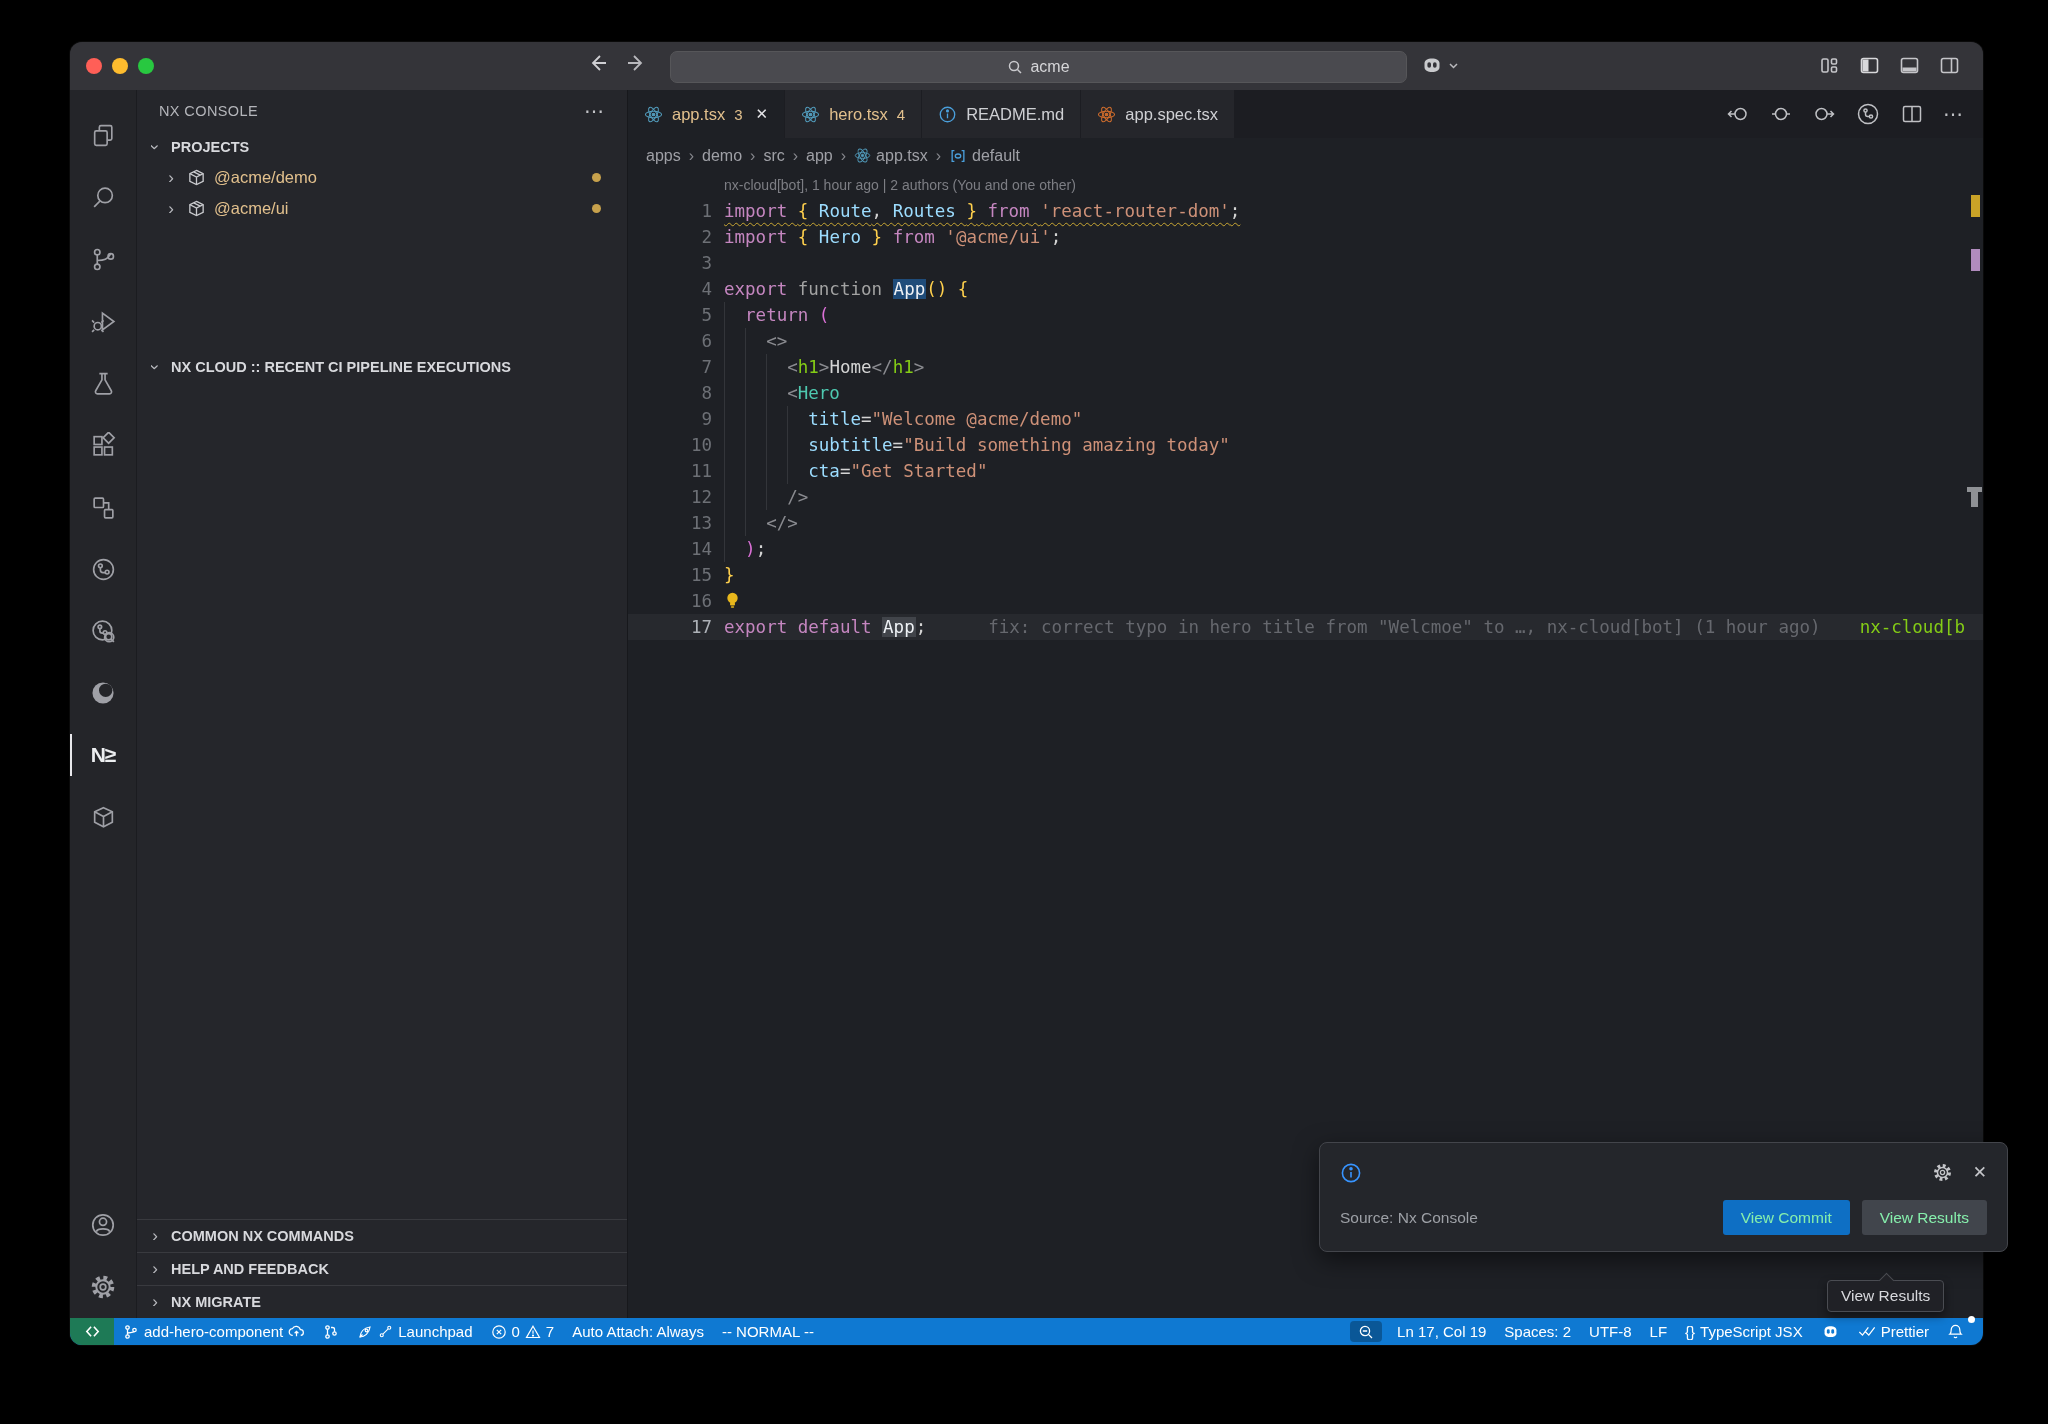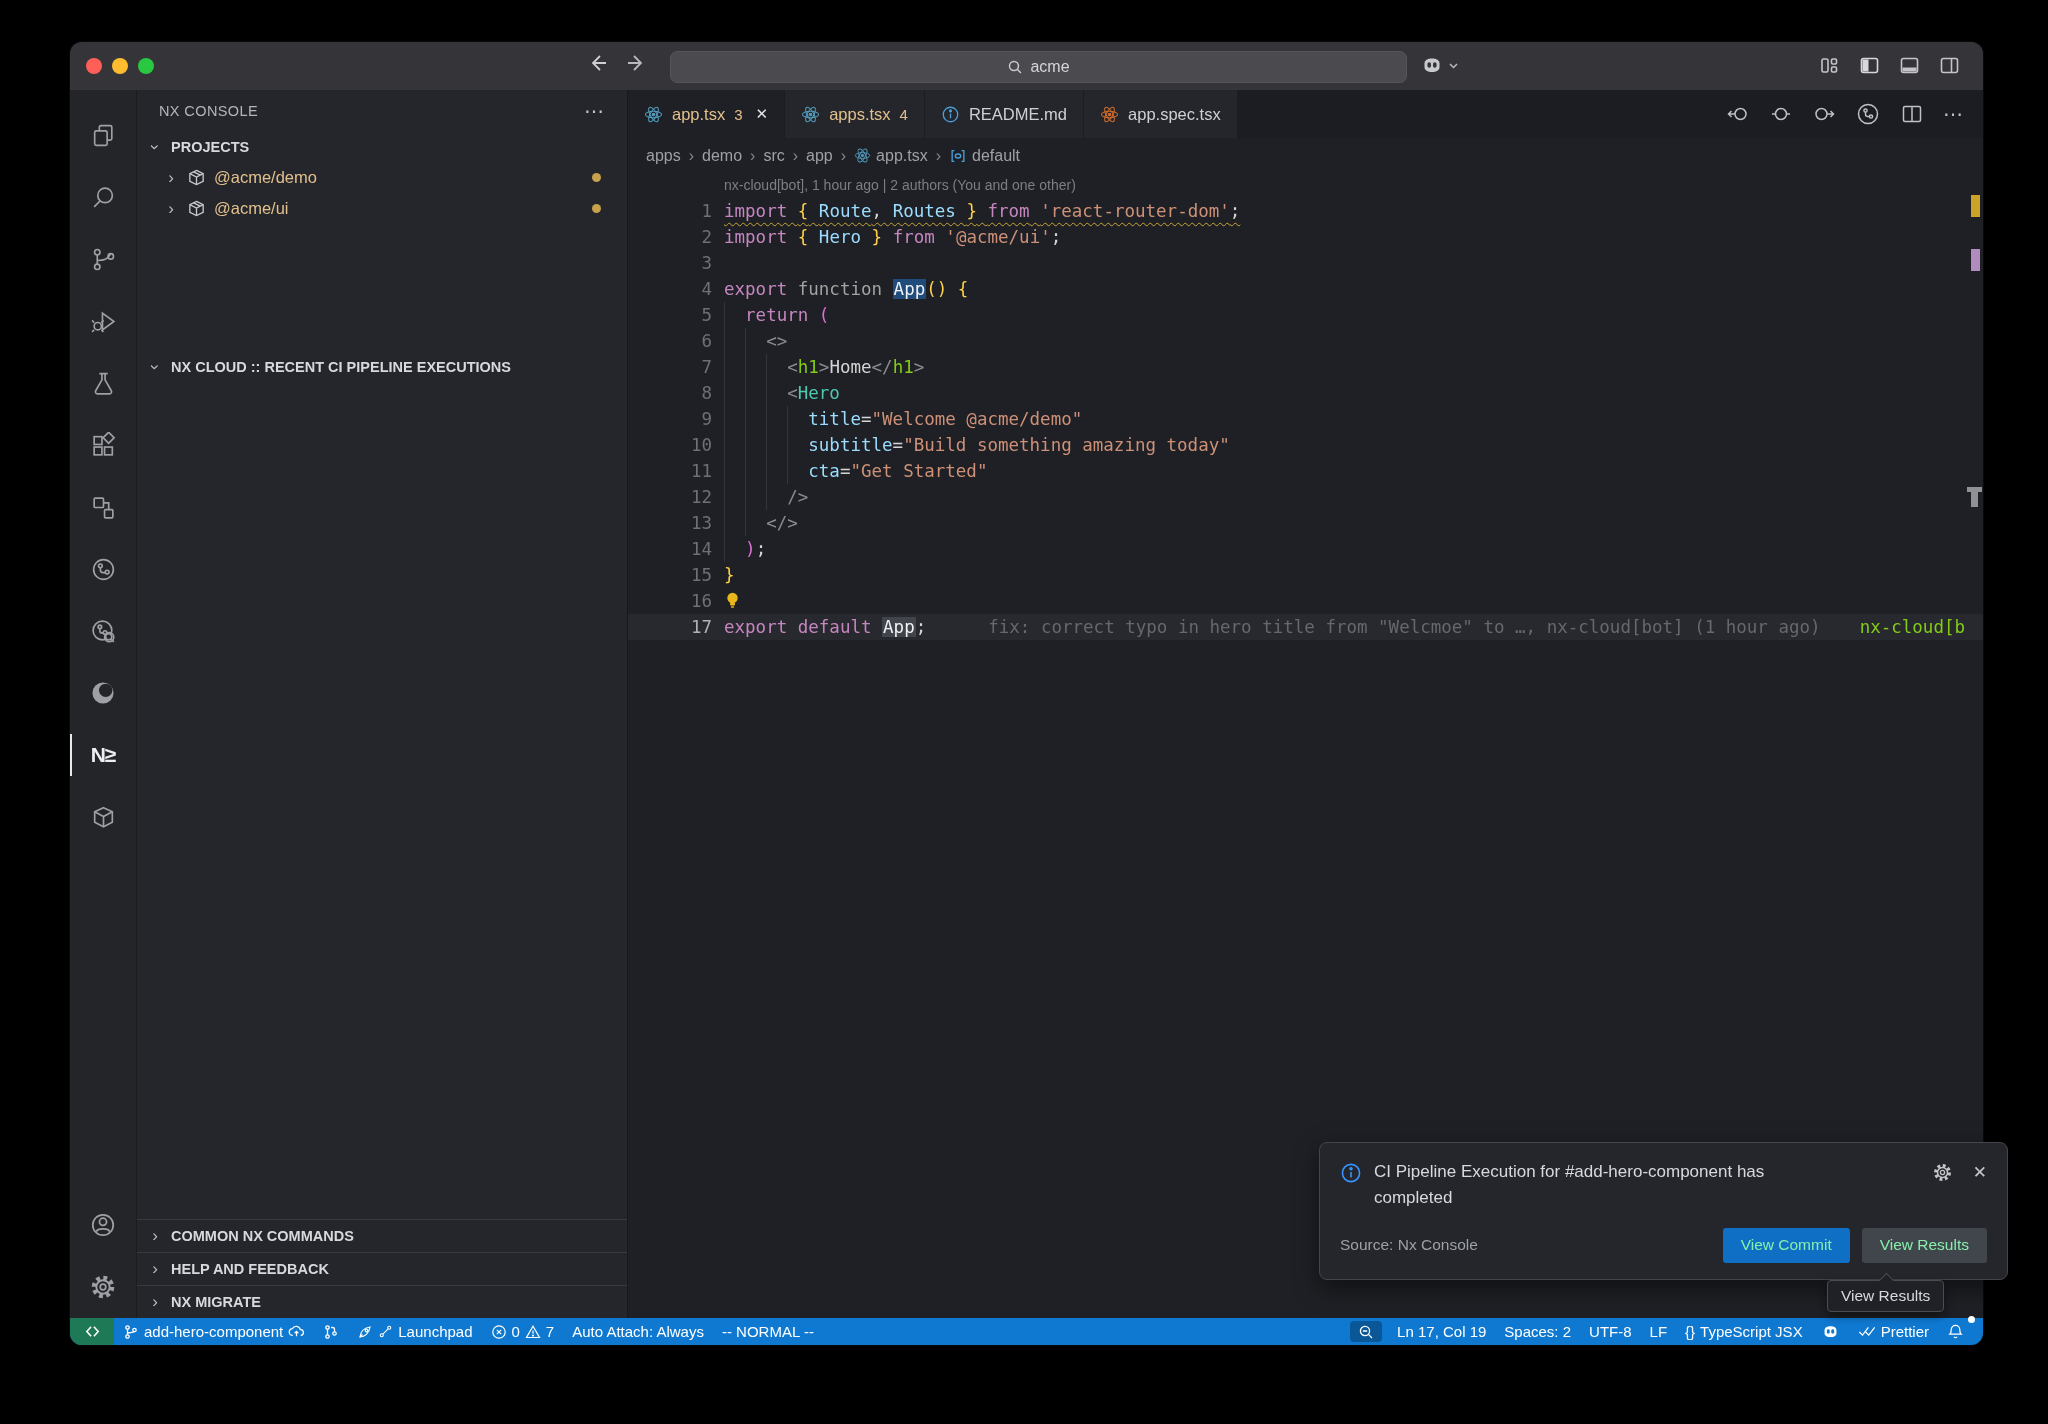--- a/index.html
+++ b/index.html
@@ -356,21 +356,21 @@
         </div>
         <div class="tab">
           <span>
             <svg width="19" height="19" viewBox="0 0 20 20" fill="none" stroke="#519aba" stroke-width="1.1">
                 <ellipse cx="10" cy="10" rx="8.5" ry="3.4"></ellipse>
                 <ellipse cx="10" cy="10" rx="8.5" ry="3.4" transform="rotate(60 10 10)"></ellipse>
                 <ellipse cx="10" cy="10" rx="8.5" ry="3.4" transform="rotate(120 10 10)"></ellipse>
                 <circle cx="10" cy="10" r="1.4" fill="#519aba"></circle>
               </svg>
           </span>
-          <span class="t-label mod">apps.tsx</span>
+          <span class="t-label mod">hero.tsx</span>
           <span class="t-badge mod">4</span>
         </div>
         <div class="tab">
           <span>
             <svg width="19" height="19" viewBox="0 0 20 20" fill="none" stroke="#4a9fdb" stroke-width="1.4">
                 <circle cx="10" cy="10" r="7.6"></circle>
                 <path d="M10 9v5"></path>
                 <circle cx="10" cy="6.2" r="0.9" fill="#4a9fdb"></circle>
               </svg>
           </span>
@@ -682,21 +682,20 @@
 
 <div class="toast">
   <div class="toast-row1">
     <span style="padding-top:3px;">
       <svg width="22" height="22" viewBox="0 0 22 22" fill="none" stroke="#3794ff" stroke-width="1.6">
           <circle cx="11" cy="11" r="8.6"></circle>
           <path d="M11 10v5.5"></path>
           <circle cx="11" cy="6.8" r="1" fill="#3794ff"></circle>
         </svg>
     </span>
-    <div class="toast-msg">CI Pipeline Execution for #add-hero-component has completed</div>
     <div class="toast-icons">
       <span>
         <svg width="21" height="21" viewBox="0 0 26 26" fill="none" stroke="currentColor">
             <circle cx="13" cy="13" r="8.2" stroke-width="4.6" stroke-dasharray="3.4 3.05"></circle>
             <circle cx="13" cy="13" r="6.2" stroke-width="1.8"></circle>
             <circle cx="13" cy="13" r="2.6" stroke-width="1.6"></circle>
           </svg>
       </span>
       <span style="font-size:17px;">✕</span>
     </div>

